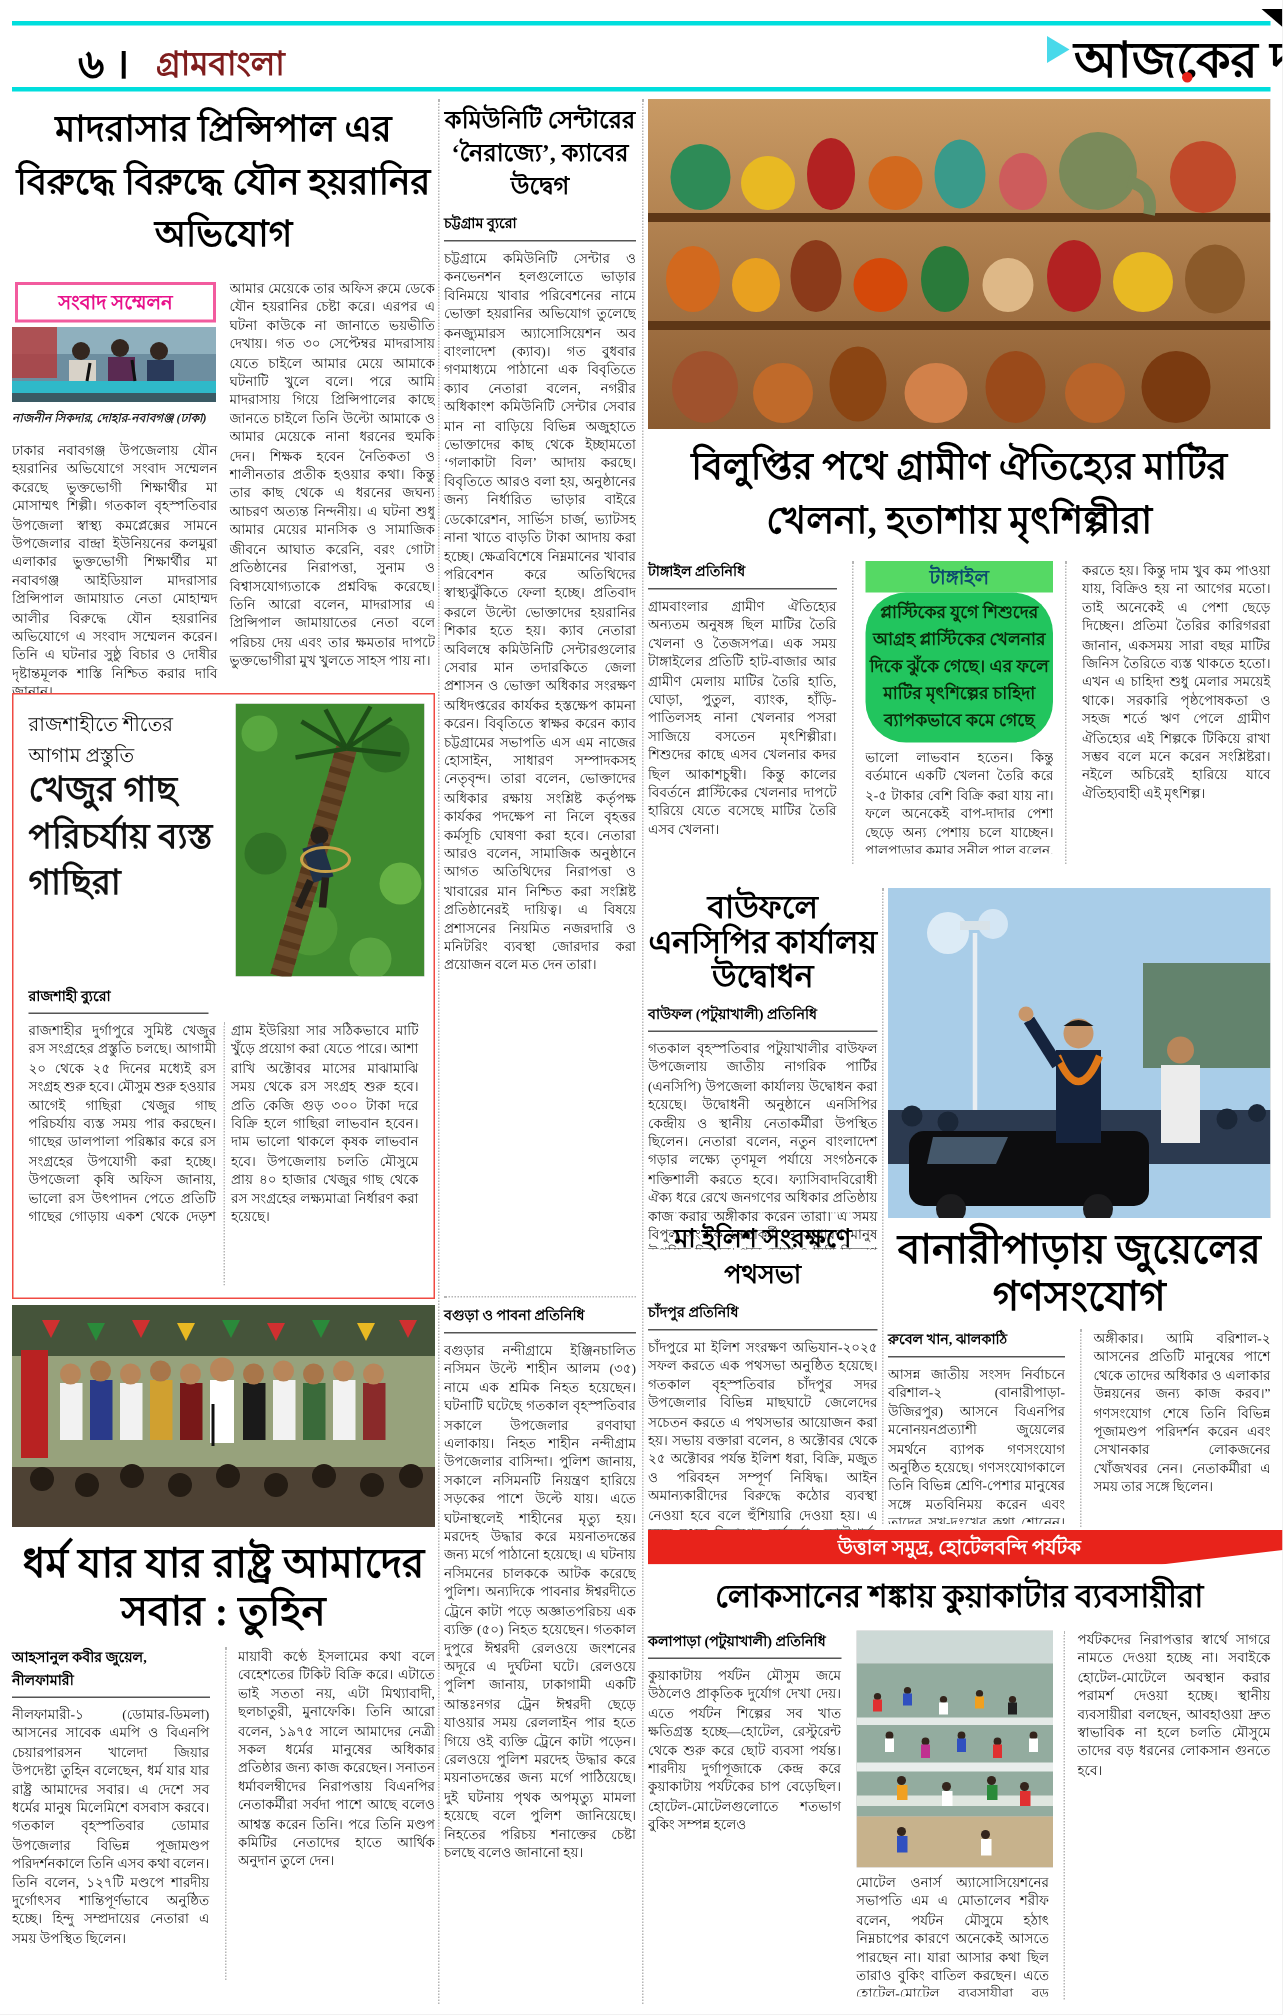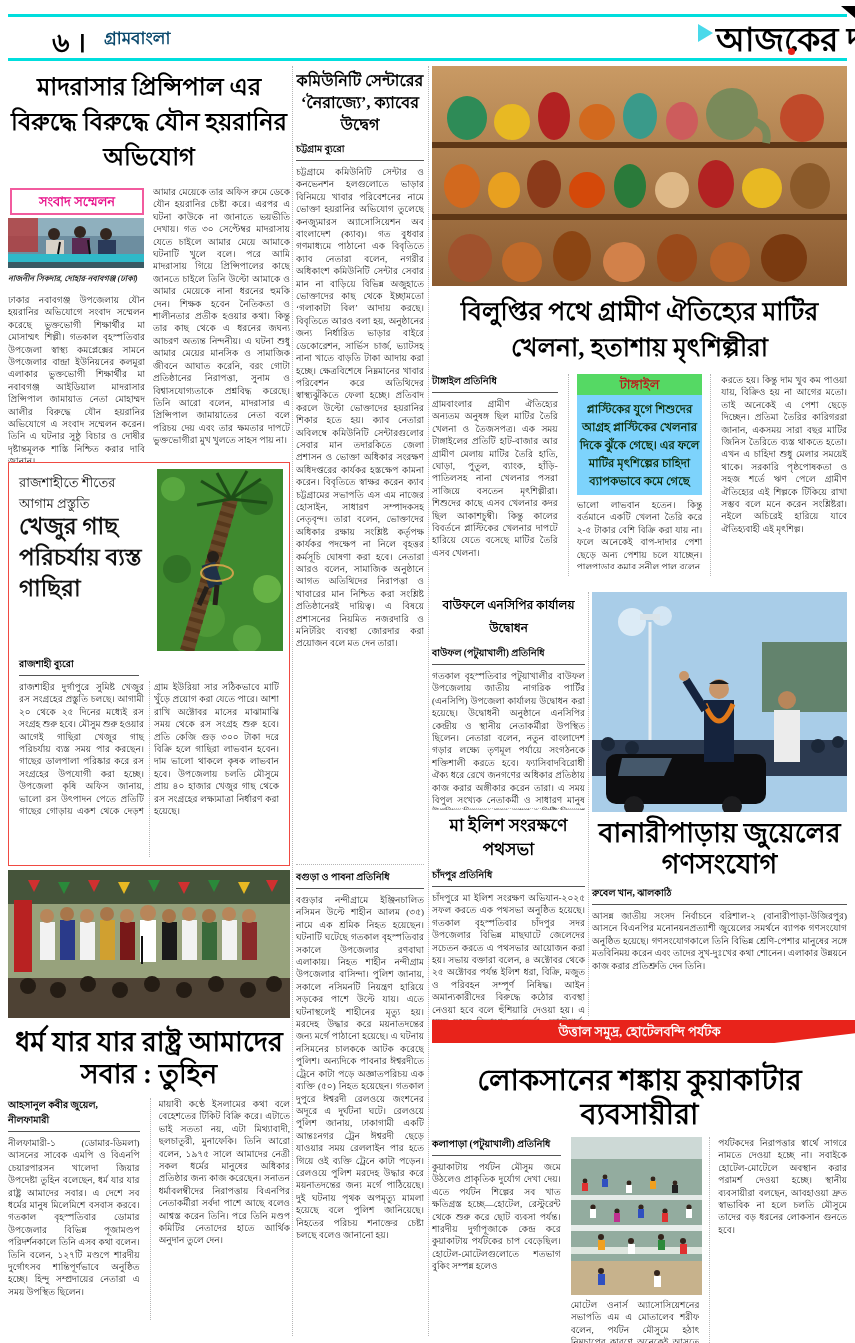--- a/index.html
+++ b/index.html
@@ -12,29 +12,29 @@
   .vsep{border-left:1px dotted #b5b5b5;width:0;}
   .hsep{border-top:1px dotted #b5b5b5;height:0;}
   .photo{overflow:hidden;background:#ccc;}
   .photo svg{display:block;}
   .caption{font-size:8px;font-style:italic;font-weight:bold;color:#222;}
   .cols{display:flex;}
   .cols > div{flex:1;min-width:0;}
   .cyan-rule{background:#00dedd;}
   .kicker-box{border:2px solid #f25b9e;color:#e8128b;font-weight:bold;text-align:center;
               font-size:13px;line-height:23px;background:#fff;}
-  .green-box-title{background:#55d964;color:#b91c1c;font-weight:bold;text-align:center;font-size:13px;line-height:21px;}
-  .green-box-body{background:#7dd3fc;color:#0a2d0a;font-weight:bold;text-align:center;font-size:11.5px;line-height:18px;padding:5px 3px;}
+  .green-box-title{background:#55d964;color:#0c4a6e;font-weight:bold;text-align:center;font-size:13px;line-height:21px;}
+  .green-box-body{background:#22c55e;color:#0a2d0a;font-weight:bold;text-align:center;font-size:11.5px;line-height:18px;padding:5px 3px;border-radius:27px;}
   .red-banner{background:#e8231b;color:#fff;font-weight:bold;font-size:13px;line-height:23px;text-align:center;
               clip-path:polygon(0 0,100% 0,64% 100%,0 100%);padding-right:120px;}
   .masthead{font-size:33px;font-weight:bold;letter-spacing:0;color:#000;white-space:nowrap;}
   .tri{width:0;height:0;border-top:9px solid transparent;border-bottom:9px solid transparent;border-left:15px solid #49d9ea;}
   .dateline{font-size:8px;line-height:10.5px;text-align:center;color:#222;}
   .pageno{font-size:27px;font-weight:bold;color:#000;}
-  .section-name{font-size:17px;font-weight:bold;color:#0c4a6e;}
+  .section-name{font-size:22px;font-weight:bold;color:#7f1d1d;}
 </style>
 </head>
 <body>
 
 <div class="page">
 
   <div class="abs cyan-rule" style="left:8px;top:14px;width:839px;height:3px;"></div>
   <div class="abs" style="right:0;top:6px;width:0;height:0;border-top:12px solid #000;border-left:14px solid transparent;"></div>
 
   <div class="abs pageno" style="left:52px;top:22px;">৬ ।</div>
@@ -167,21 +167,21 @@
         <line x1="50" y1="118" x2="42" y2="136" stroke="#26201a" stroke-width="5"></line>
         <line x1="60" y1="116" x2="58" y2="136" stroke="#26201a" stroke-width="5"></line>
         <ellipse cx="60" cy="104" rx="16" ry="8" fill="none" stroke="#caa24a" stroke-width="2"></ellipse>
       </svg>
     </div>
     <div class="abs byline" style="left:10px;top:194px;width:120px;">রাজশাহী ব্যুরো</div>
     <div class="abs body-txt" style="left:10px;top:218px;width:260px;height:176px;columns:2;column-gap:10px;column-rule:1px dotted #b5b5b5;">রাজশাহীর দুর্গাপুরে সুমিষ্ট খেজুর রস সংগ্রহের প্রস্তুতি চলছে। আগামী ২০ থেকে ২৫ দিনের মধ্যেই রস সংগ্রহ শুরু হবে। মৌসুম শুরু হওয়ার আগেই গাছিরা খেজুর গাছ পরিচর্যায় ব্যস্ত সময় পার করছেন। গাছের ডালপালা পরিষ্কার করে রস সংগ্রহের উপযোগী করা হচ্ছে। উপজেলা কৃষি অফিস জানায়, ভালো রস উৎপাদন পেতে প্রতিটি গাছের গোড়ায় একশ থেকে দেড়শ গ্রাম ইউরিয়া সার সঠিকভাবে মাটি খুঁড়ে প্রয়োগ করা যেতে পারে। আশা রাখি অক্টোবর মাসের মাঝামাঝি সময় থেকে রস সংগ্রহ শুরু হবে। প্রতি কেজি গুড় ৩০০ টাকা দরে বিক্রি হলে গাছিরা লাভবান হবেন। দাম ভালো থাকলে কৃষক লাভবান হবে। উপজেলায় চলতি মৌসুমে প্রায় ৪০ হাজার খেজুর গাছ থেকে রস সংগ্রহের লক্ষ্যমাত্রা নির্ধারণ করা হয়েছে।</div>
   </section>
 
   <section class="abs" style="left:432px;top:592px;width:153px;height:214px;">
-    <h2 class="hl" style="margin:2px 0 6px;font-size:12px;line-height:23px;">বাউফলে এনসিপির কার্যালয় উদ্বোধন</h2>
+    <h2 class="hl" style="margin:2px 0 6px;font-size:21px;line-height:23px;">বাউফলে এনসিপির কার্যালয় উদ্বোধন</h2>
     <div class="byline">বাউফল (পটুয়াখালী) প্রতিনিধি</div>
     <div class="body-txt" style="height:140px;">গতকাল বৃহস্পতিবার পটুয়াখালীর বাউফল উপজেলায় জাতীয় নাগরিক পার্টির (এনসিপি) উপজেলা কার্যালয় উদ্বোধন করা হয়েছে। উদ্বোধনী অনুষ্ঠানে এনসিপির কেন্দ্রীয় ও স্থানীয় নেতাকর্মীরা উপস্থিত ছিলেন। নেতারা বলেন, নতুন বাংলাদেশ গড়ার লক্ষ্যে তৃণমূল পর্যায়ে সংগঠনকে শক্তিশালী করতে হবে। ফ্যাসিবাদবিরোধী ঐক্য ধরে রেখে জনগণের অধিকার প্রতিষ্ঠায় কাজ করার অঙ্গীকার করেন তারা। এ সময় বিপুল সংখ্যক নেতাকর্মী ও সাধারণ মানুষ উপস্থিত ছিলেন। পরে দোয়া ও মিষ্টি বিতরণ করা হয়।</div>
   </section>
 
   <section class="abs" style="left:592px;top:592px;width:255px;height:428px;">
     <div class="photo" style="width:255px;height:220px;">
       <svg width="255" height="220" viewBox="0 0 255 220">
         <rect width="255" height="220" fill="#a9cde8"></rect>
         <circle cx="40" cy="30" r="14" fill="#ffffff" opacity="0.6"></circle>
         <circle cx="70" cy="24" r="10" fill="#ffffff" opacity="0.5"></circle>
@@ -208,20 +208,23 @@
         <circle cx="92" cy="84" r="5" fill="#c8966a"></circle>
         <rect x="182" y="118" width="26" height="52" fill="#ececec"></rect>
         <circle cx="195" cy="108" r="9" fill="#b8865a"></circle>
       </svg>
     </div>
     <h1 class="hl" style="margin:6px 0 0;font-size:27px;line-height:31px;">বানারীপাড়ায় জুয়েলের গণসংযোগ</h1>
     <div class="cols" style="gap:10px;margin-top:6px;height:132px;">
       <div>
         <div class="byline">রুবেল খান, ঝালকাঠি</div>
         <div class="body-txt" style="height:106px;">আসন্ন জাতীয় সংসদ নির্বাচনে বরিশাল-২ (বানারীপাড়া-উজিরপুর) আসনে বিএনপির মনোনয়নপ্রত্যাশী জুয়েলের সমর্থনে ব্যাপক গণসংযোগ অনুষ্ঠিত হয়েছে। গণসংযোগকালে তিনি বিভিন্ন শ্রেণি-পেশার মানুষের সঙ্গে মতবিনিময় করেন এবং তাদের সুখ-দুঃখের কথা শোনেন। এলাকার উন্নয়নে কাজ করার প্রতিশ্রুতি দেন তিনি।</div>
+      </div>
+      <div style="border-left:1px dotted #b5b5b5;padding-left:8px;">
+        <div class="body-txt" style="height:130px;">অঙ্গীকার। আমি বরিশাল-২ আসনের প্রতিটি মানুষের পাশে থেকে তাদের অধিকার ও এলাকার উন্নয়নের জন্য কাজ করব।” গণসংযোগ শেষে তিনি বিভিন্ন পূজামণ্ডপ পরিদর্শন করেন এবং সেখানকার লোকজনের খোঁজখবর নেন। নেতাকর্মীরা এ সময় তার সঙ্গে ছিলেন।</div>
       </div>
     </div>
   </section>
 
   <section class="abs" style="left:432px;top:812px;width:153px;height:206px;">
     <h2 class="hl" style="margin:2px 0 6px;font-size:17px;line-height:24px;">মা ইলিশ সংরক্ষণে পথসভা</h2>
     <div class="byline">চাঁদপুর প্রতিনিধি</div>
     <div class="body-txt" style="height:128px;">চাঁদপুরে মা ইলিশ সংরক্ষণ অভিযান-২০২৫ সফল করতে এক পথসভা অনুষ্ঠিত হয়েছে। গতকাল বৃহস্পতিবার চাঁদপুর সদর উপজেলার বিভিন্ন মাছঘাটে জেলেদের সচেতন করতে এ পথসভার আয়োজন করা হয়। সভায় বক্তারা বলেন, ৪ অক্টোবর থেকে ২৫ অক্টোবর পর্যন্ত ইলিশ ধরা, বিক্রি, মজুত ও পরিবহন সম্পূর্ণ নিষিদ্ধ। আইন অমান্যকারীদের বিরুদ্ধে কঠোর ব্যবস্থা নেওয়া হবে বলে হুঁশিয়ারি দেওয়া হয়। এ সময় মৎস্য বিভাগের কর্মকর্তা, কোস্টগার্ড, নৌ-পুলিশ ও জেলে প্রতিনিধিরা উপস্থিত ছিলেন।</div>
   </section>
 
@@ -293,21 +296,21 @@
         <div class="body-txt" style="height:196px;">নীলফামারী-১ (ডোমার-ডিমলা) আসনের সাবেক এমপি ও বিএনপি চেয়ারপারসন খালেদা জিয়ার উপদেষ্টা তুহিন বলেছেন, ধর্ম যার যার রাষ্ট্র আমাদের সবার। এ দেশে সব ধর্মের মানুষ মিলেমিশে বসবাস করবে। গতকাল বৃহস্পতিবার ডোমার উপজেলার বিভিন্ন পূজামণ্ডপ পরিদর্শনকালে তিনি এসব কথা বলেন। তিনি বলেন, ১২৭টি মণ্ডপে শারদীয় দুর্গোৎসব শান্তিপূর্ণভাবে অনুষ্ঠিত হচ্ছে। হিন্দু সম্প্রদায়ের নেতারা এ সময় উপস্থিত ছিলেন।</div>
       </div>
       <div style="border-left:1px dotted #b5b5b5;padding-left:8px;">
         <div class="body-txt" style="height:220px;">মায়াবী কণ্ঠে ইসলামের কথা বলে বেহেশতের টিকিট বিক্রি করে। এটাতে ভাই সততা নয়, এটা মিথ্যাবাদী, ছলচাতুরী, মুনাফেকি। তিনি আরো বলেন, ১৯৭৫ সালে আমাদের নেত্রী সকল ধর্মের মানুষের অধিকার প্রতিষ্ঠার জন্য কাজ করেছেন। সনাতন ধর্মাবলম্বীদের নিরাপত্তায় বিএনপির নেতাকর্মীরা সর্বদা পাশে আছে বলেও আশ্বস্ত করেন তিনি। পরে তিনি মণ্ডপ কমিটির নেতাদের হাতে আর্থিক অনুদান তুলে দেন।</div>
       </div>
     </div>
   </section>
 
   <section class="abs" style="left:432px;top:1020px;width:415px;height:320px;">
     <div class="red-banner" style="width:415px;">উত্তাল সমুদ্র, হোটেলবন্দি পর্যটক</div>
-    <h1 class="hl" style="margin:20px 0 0;font-size:29px;line-height:34px;">লোকসানের শঙ্কায় কুয়াকাটার ব্যবসায়ীরা</h1>
+    <h1 class="hl" style="margin:4px 0 0;font-size:21px;line-height:34px;">লোকসানের শঙ্কায় কুয়াকাটার ব্যবসায়ীরা</h1>
     <div class="cols" style="gap:10px;margin-top:6px;height:246px;">
       <div>
         <div class="byline">কলাপাড়া (পটুয়াখালী) প্রতিনিধি</div>
         <div class="body-txt" style="height:218px;">কুয়াকাটায় পর্যটন মৌসুম জমে উঠলেও প্রাকৃতিক দুর্যোগ দেখা দেয়। এতে পর্যটন শিল্পের সব খাত ক্ষতিগ্রস্ত হচ্ছে—হোটেল, রেস্টুরেন্ট থেকে শুরু করে ছোট ব্যবসা পর্যন্ত। শারদীয় দুর্গাপূজাকে কেন্দ্র করে কুয়াকাটায় পর্যটকের চাপ বেড়েছিল। হোটেল-মোটেলগুলোতে শতভাগ বুকিং সম্পন্ন হলেও</div>
       </div>
       <div>
         <div class="photo" style="width:131px;height:158px;">
           <svg width="131" height="158" viewBox="0 0 131 158">
             <rect width="131" height="22" fill="#cdd9d6"></rect>
             <rect y="22" width="131" height="102" fill="#93ac9f"></rect>

